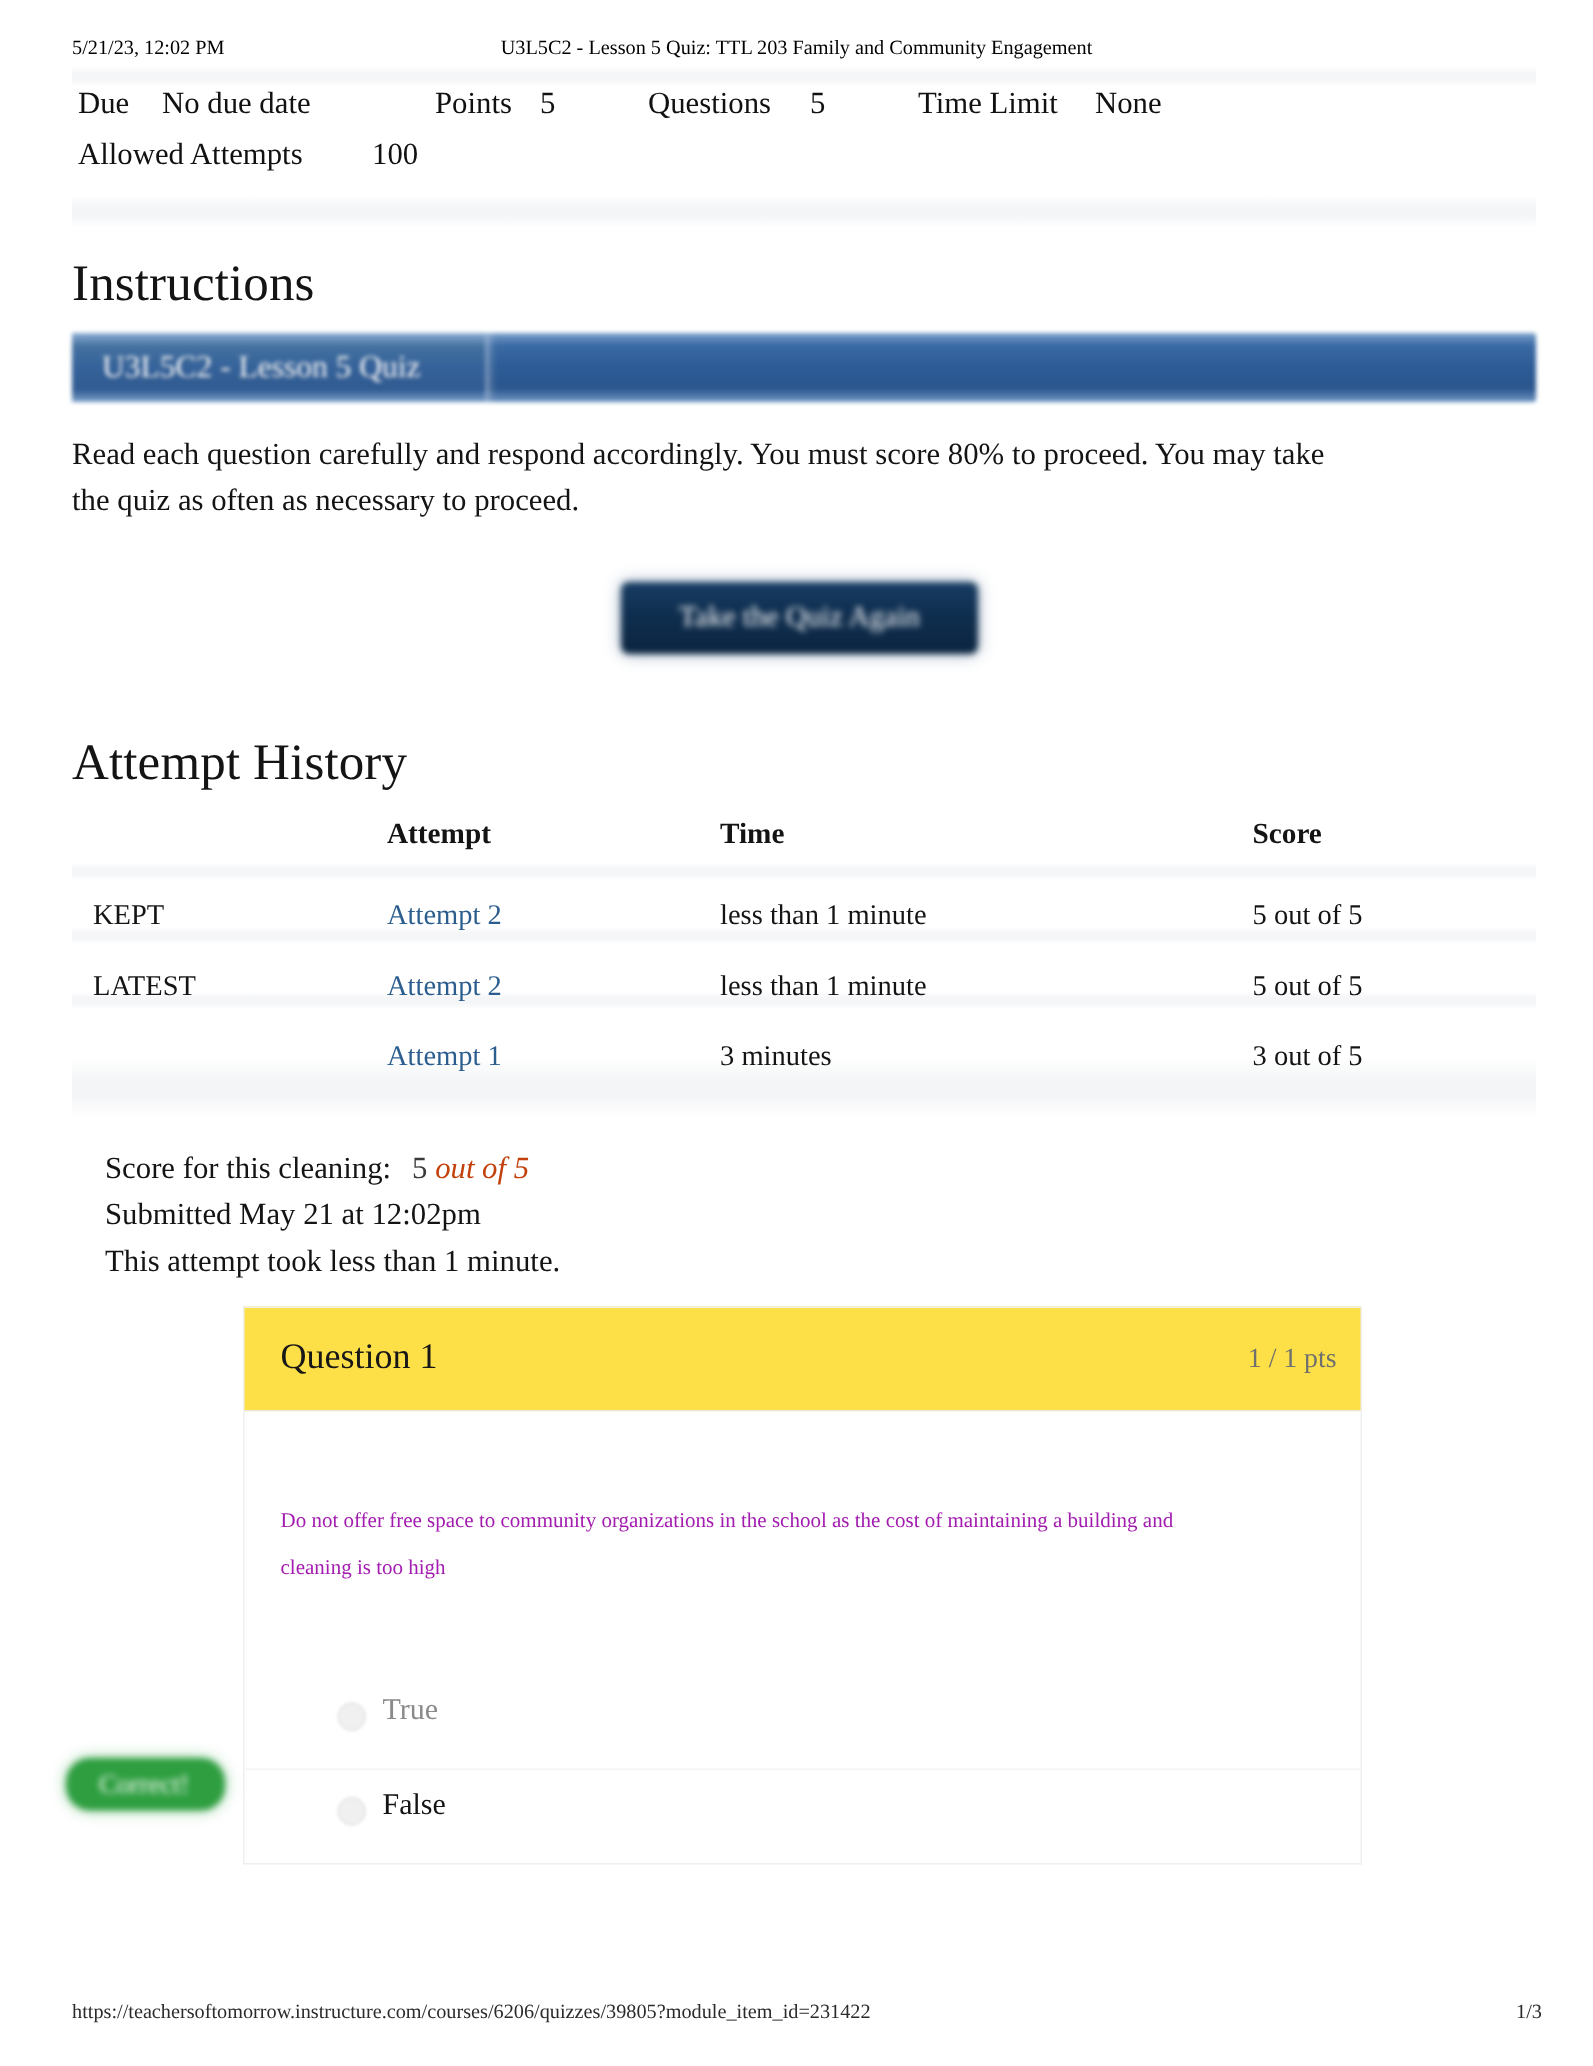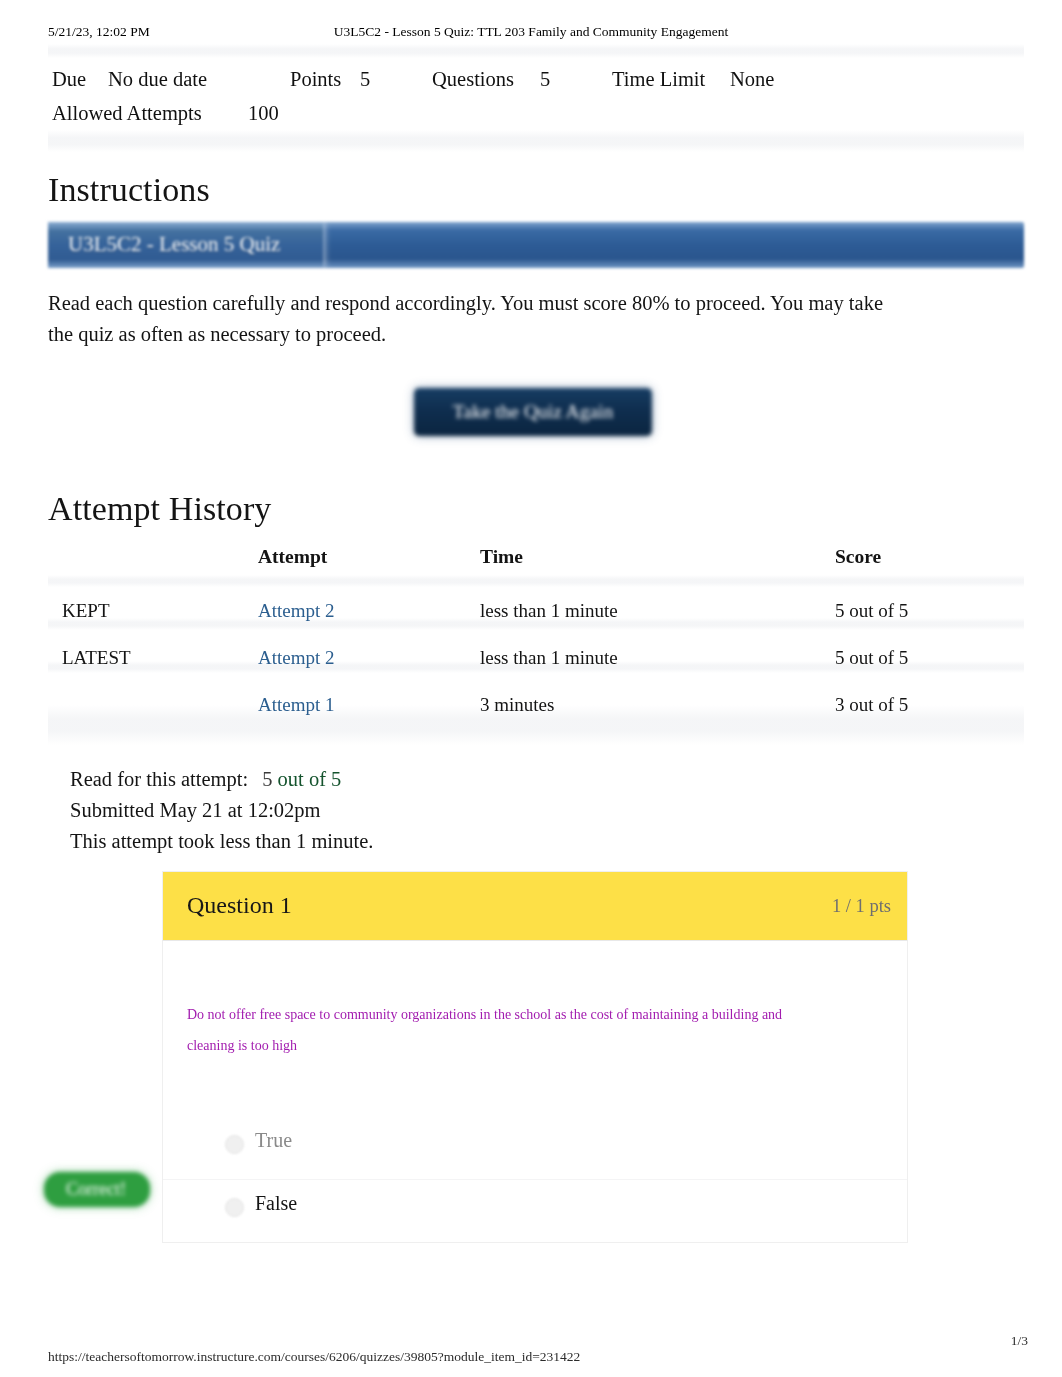--- a/index.html
+++ b/index.html
@@ -55,21 +55,21 @@
   .band-top    { top: 44px;  height: 14px; }
   .band-meta   { top: 130px; height: 22px; }
   .band-hist   { top: 575px; height: 12px; }
   .band-hist2  { top: 618px; height: 12px; }
   .band-hist3  { top: 661px; height: 12px; }
   .band-hist4  { top: 705px; height: 40px; }
 
   
   .quiz-meta {
     position: absolute;
-    top: 62px;
+    top: 52px;
     left: 52px;
     width: 960px;
     font-size: 20.5px;
     line-height: 34px;
     color: #111;
   }
   .meta-row { white-space: nowrap; }
   .meta-lbl { display: inline-block; }
   .meta-val { display: inline-block; }
   .m-due-lbl   { width: 56px; }
@@ -214,21 +214,21 @@
     width: 800px;
     font-size: 20.5px;
     line-height: 31px;
     color: #141414;
   }
   .score-line .sc-num {
     display: inline-block;
     margin-left: 14px;
     color: #3a3a3a;
   }
-  .score-line .sc-rest { color: #14532d; }
+  .score-line .sc-rest { color: #c2410c; font-style: italic; }
 
   
   .question-card {
     position: absolute;
     left: 162px;
     top: 871px;
     width: 746px;
     background: #ffffff;
   }
   .q-header {
@@ -324,21 +324,21 @@
     left: 0;
     top: 1333px;
     width: 1062px;
     height: 20px;
     font-size: 13.5px;
     color: #2b2b2b;
   }
   .print-footer .pf-url {
     position: absolute;
     left: 48px;
-    top: 16px;
+    top: 0;
     white-space: nowrap;
   }
   .print-footer .pf-page {
     position: absolute;
     right: 34px;
     top: 0;
     white-space: nowrap;
   }
 </style>
 </head>
@@ -406,21 +406,21 @@
     <tr>
       <td class="col-flag"></td>
       <td class="col-attempt"><a class="attempt-link">Attempt 1</a></td>
       <td class="col-time">3 minutes</td>
       <td class="col-score">3 out of 5</td>
     </tr>
   </tbody>
 </table>
 
 <div class="score-summary">
-  <div class="score-line"><span>Read for this attempt:</span><span class="sc-num">5</span>&nbsp;<span class="sc-rest">out of 5</span></div>
+  <div class="score-line"><span>Score for this cleaning:</span><span class="sc-num">5</span>&nbsp;<span class="sc-rest">out of 5</span></div>
   <div>Submitted May 21 at 12:02pm</div>
   <div>This attempt took less than 1 minute.</div>
 </div>
 
 <div class="question-card">
   <div class="q-header">
     <span class="q-title">Question 1</span>
     <span class="q-pts">1 / 1 pts</span>
   </div>
   <div class="q-body">

